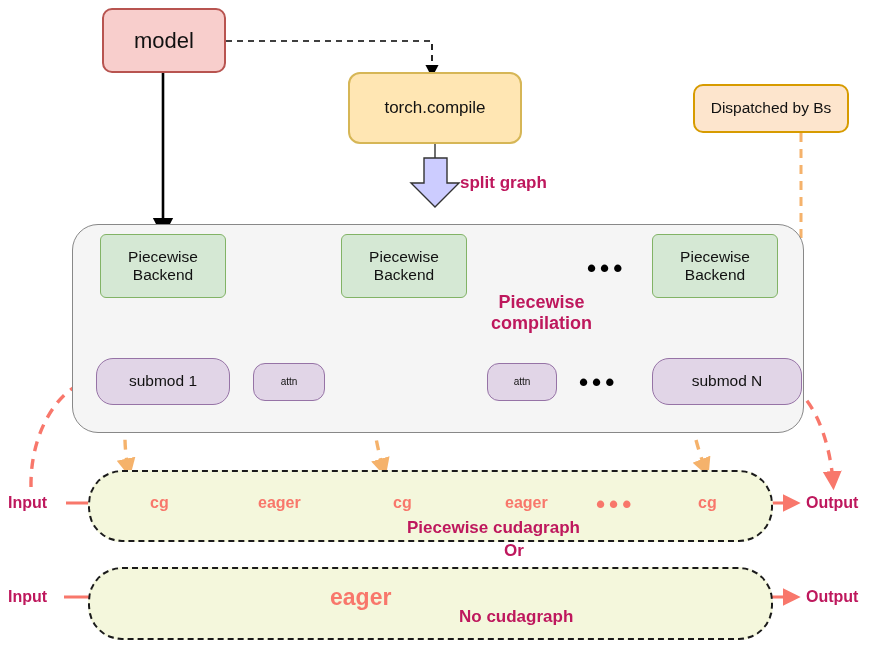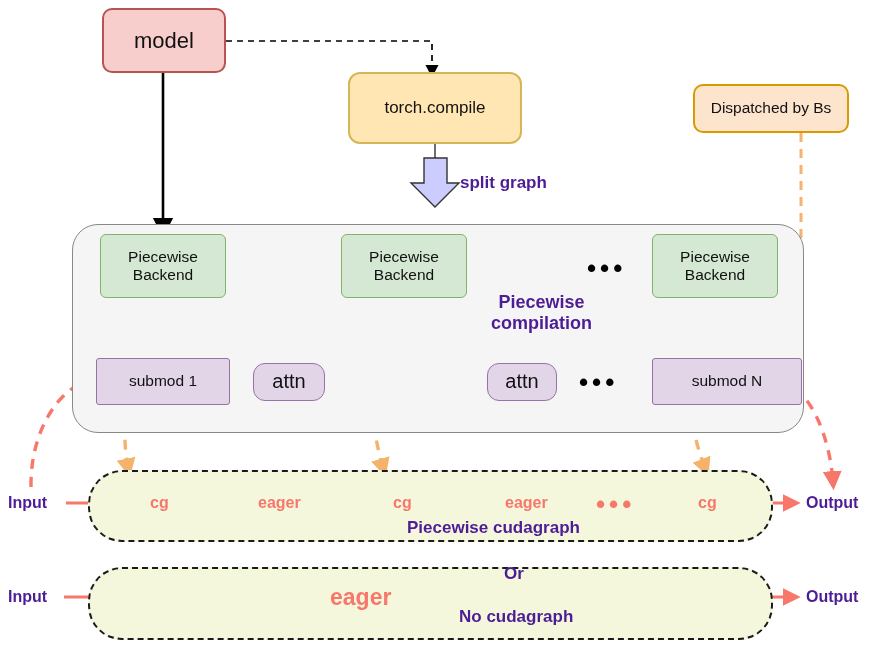--- a/index.html
+++ b/index.html
@@ -12,31 +12,31 @@
         justify-content:center;text-align:center;line-height:1.18;}
 
   .n-model{background:#f8cecc;border:2px solid #b85450;border-radius:10px;
            font-size:22px;color:#111;}
   .n-compile{background:#ffe6b3;border:2px solid #d6b656;border-radius:12px;
              font-size:17px;color:#111;}
   .n-dispatch{background:#fde5cd;border:2.5px solid #d79b00;border-radius:10px;
               font-size:15.5px;color:#111;}
   .n-backend{background:#d5e8d4;border:1.6px solid #82b366;border-radius:6px;
              font-size:15.5px;color:#111;}
-  .n-submod{background:#e1d5e7;border:1.6px solid #9673a6;border-radius:3px;
+  .n-submod{background:#e1d5e7;border:1.6px solid #9673a6;border-radius:17px;
             font-size:15.5px;color:#111;}
   .n-attn{background:#e1d5e7;border:1.6px solid #9673a6;border-radius:12px;
-          font-size:20px;color:#111;}
+          font-size:10px;color:#111;}
 
   .group-box{position:absolute;background:#f5f5f5;border:1.6px solid #888;
              border-radius:26px;box-sizing:border-box;}
   .cg-box{position:absolute;background:#f4f7dc;border:2px dashed #1a1a1a;
           border-radius:34px;box-sizing:border-box;}
 
-  .lbl{position:absolute;color:#4c1d95;white-space:nowrap;}
+  .lbl{position:absolute;color:#be185d;white-space:nowrap;}
   .lbl-bold{font-weight:bold;}
   .lbl-red{color:#f8776b;font-weight:bold;} .sz16{font-size:16px;}
   .sz17{font-size:17px;} .sz18{font-size:18px;}
 
   .ellipsis{position:absolute;color:#000;font-size:26px;letter-spacing:4px;
             font-weight:bold;line-height:1;}
   .ellipsis-red{color:#f8776b;}
 </style>
 </head>
 <body>
@@ -164,20 +164,20 @@
   <div class="lbl lbl-red sz16" style="left:258px;top:494px;">eager</div>
   <div class="lbl lbl-red sz16" style="left:393px;top:494px;">cg</div>
   <div class="lbl lbl-red sz16" style="left:505px;top:494px;">eager</div>
   <div class="ellipsis ellipsis-red" style="left:596px;top:491px;">•••</div>
   <div class="lbl lbl-red sz16" style="left:698px;top:494px;">cg</div>
 
   <div class="lbl lbl-bold sz16" style="left:806px;top:494px;">Output</div>
 
   <div class="lbl lbl-bold sz17" style="left:407px;top:518px;">Piecewise cudagraph</div>
 
-  <div class="lbl lbl-bold sz17" style="left:504px;top:564px;">Or</div>
+  <div class="lbl lbl-bold sz17" style="left:504px;top:541px;">Or</div>
 
   <div class="lbl lbl-bold sz16" style="left:8px;top:588px;">Input</div>
   <div class="lbl lbl-red" style="left:330px;top:584px;font-size:23px;">eager</div>
   <div class="lbl lbl-bold sz16" style="left:806px;top:588px;">Output</div>
   <div class="lbl lbl-bold sz17" style="left:459px;top:607px;">No cudagraph</div>
 
 </div>
 
 </body></html>

